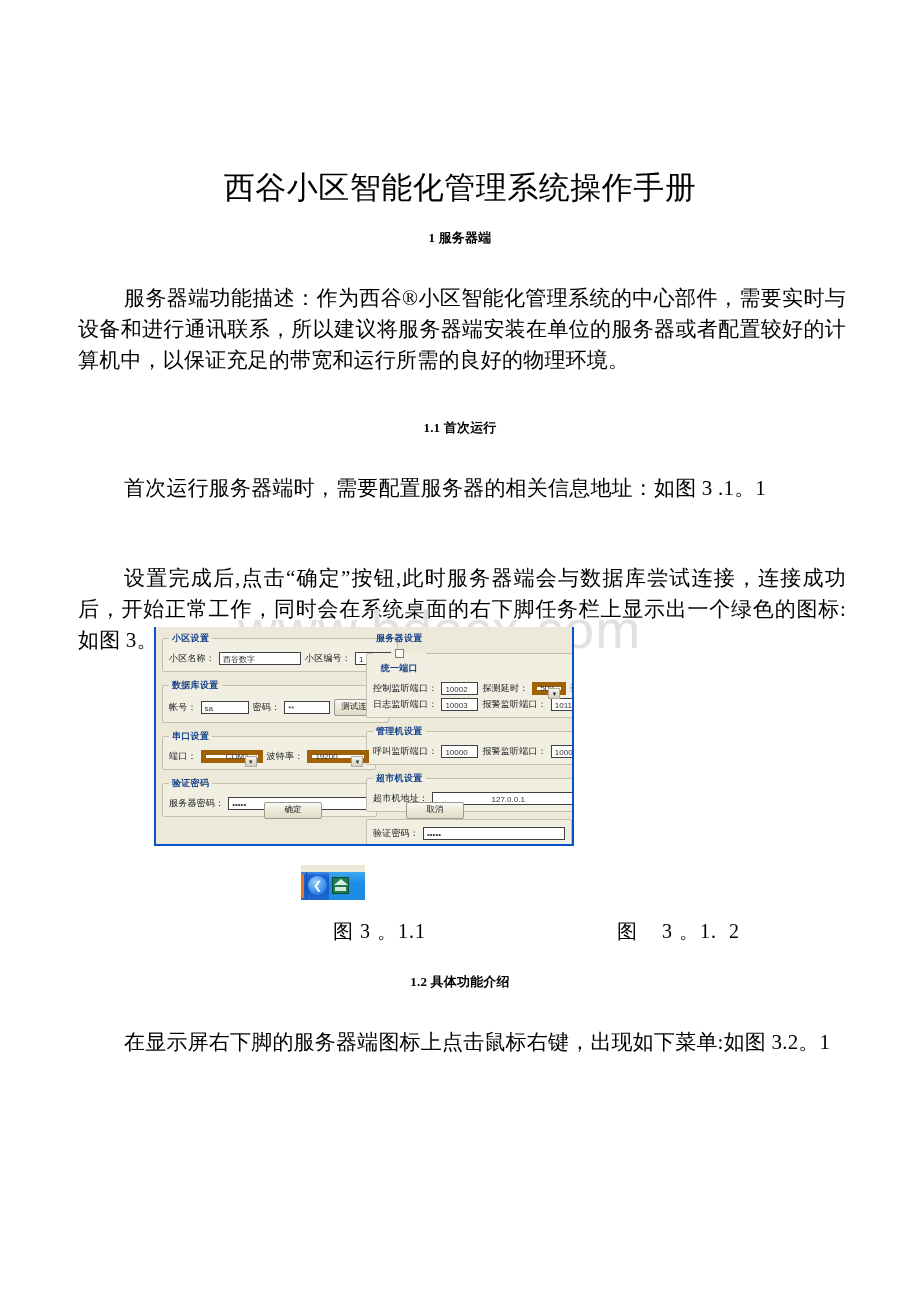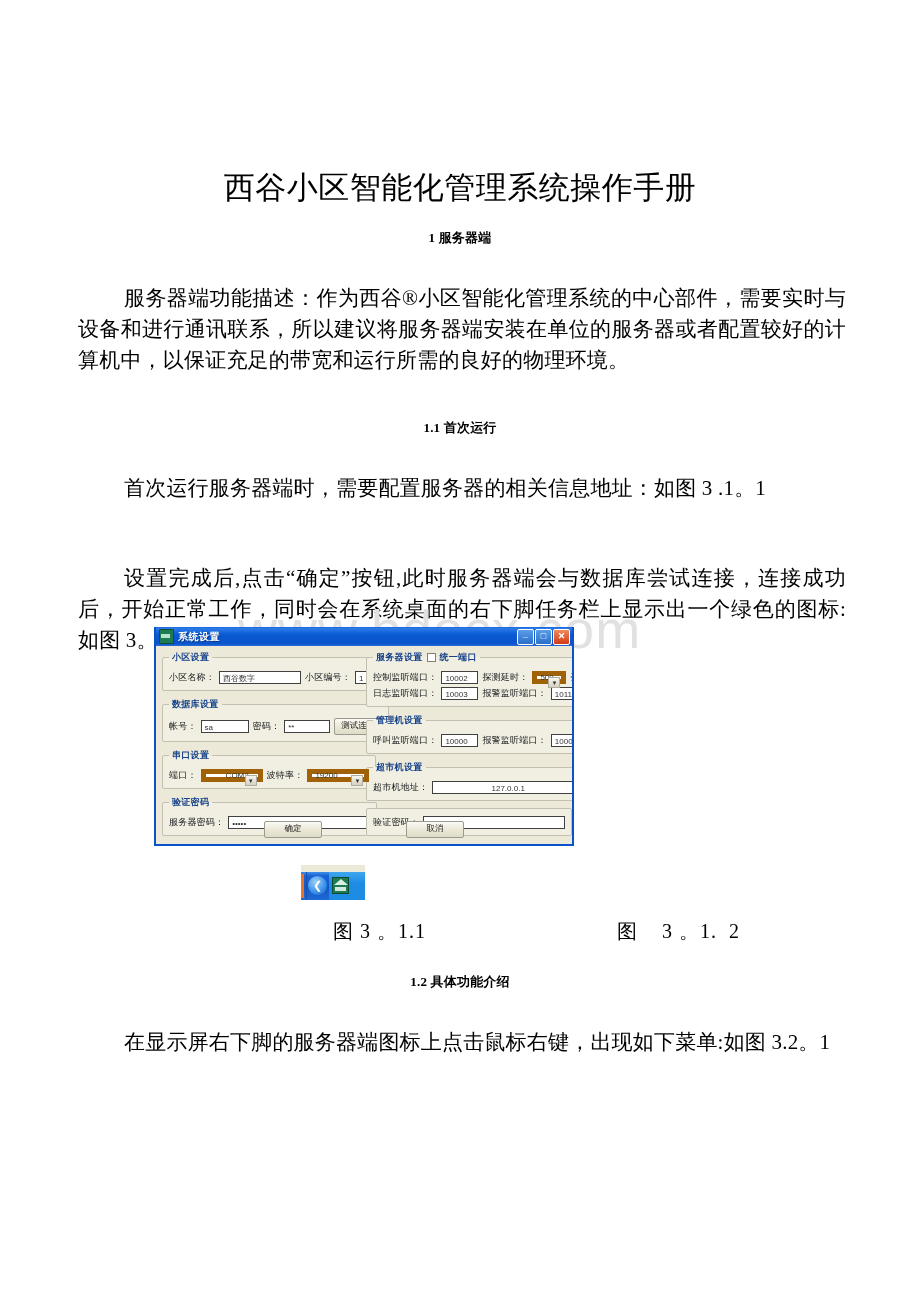--- a/index.html
+++ b/index.html
@@ -248,21 +248,21 @@
   }
   .cbox {
     width: 9px; height: 9px;
     border: 1px solid #7f7f72;
     background: #fff;
     display: inline-block;
     box-sizing: border-box;
     vertical-align: middle;
   }
   .legend-inline {
-    display: flex; align-items: center; gap: 4px;
+    display: flex; align-items: center; gap: 4px; flex-direction: column;
   }
   .dlg-footer {
     position: absolute;
     left: 0; right: 0; bottom: 6px;
     display: flex;
     justify-content: center;
     gap: 84px;
   }
   .dlg-footer .btn { width: 56px; text-align: center; padding: 0; }
 
@@ -353,35 +353,20 @@
   <h2 class="h2" id="sec11">1.1 首次运行</h2>
 
   <p class="para" id="p-first">首次运行服务器端时，需要配置服务器的相关信息地址：如图 3 .1。1</p>
 
   <p class="para" id="p-setup">设置完成后,点击“确定”按钮,此时服务器端会与数据库尝试连接，连接成功后，开始正常工作，同时会在系统桌面的右下脚任务栏上显示出一个绿色的图标:如图 3。 1 .2</p>
 
   <div class="watermark">www.bdocx.com</div>
 
   <div class="dialog">
 
-    <div class="titlebar">
-      <span class="tb-icon"></span>
-      <span class="tb-title">系统设置</span>
-      <span class="tb-buttons">
-        <span class="tb-btn min">
-            <span class="g">_</span>
-          </span>
-        <span class="tb-btn">
-            <span class="g">□</span>
-          </span>
-        <span class="tb-btn close">
-            <span class="g">✕</span>
-          </span>
-      </span>
-    </div>
 
     <div class="dlg-body">
       <div class="cols">
 
         <div class="col-left">
 
           <fieldset class="gb">
             <legend>小区设置</legend>
             <div class="row">
               <span class="lab">小区名称：</span>

